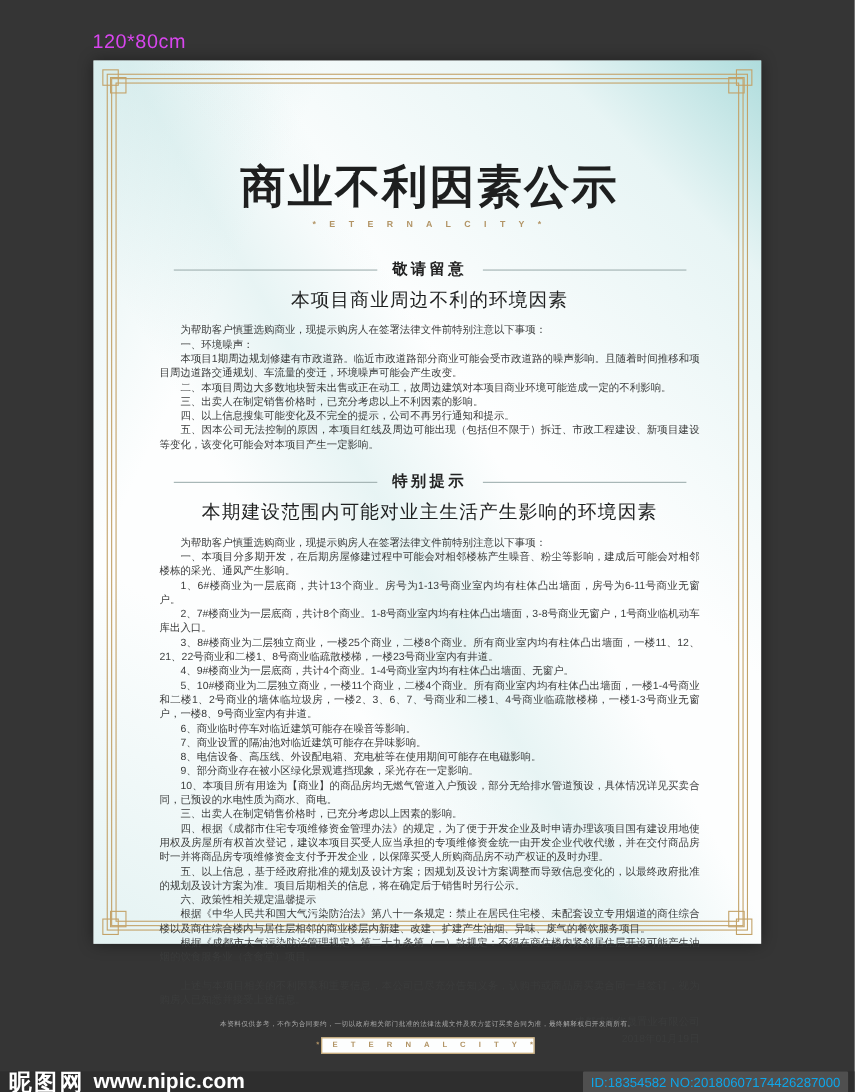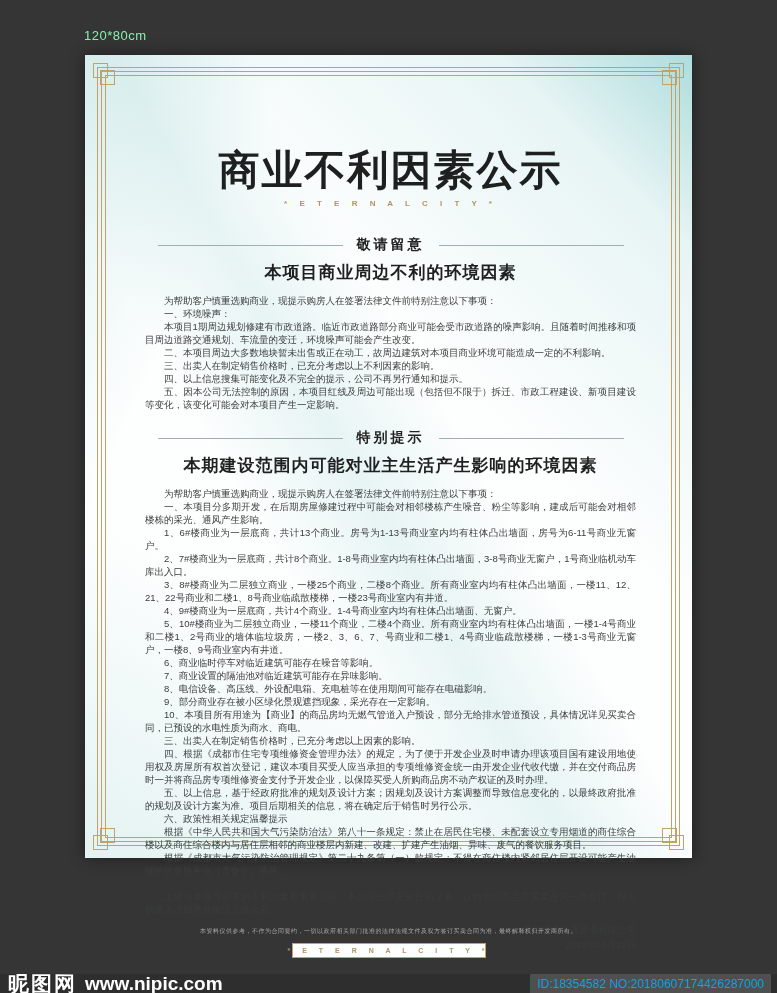--- a/index.html
+++ b/index.html
@@ -4,21 +4,21 @@
 <style>
   html,body{margin:0;padding:0;}
   body{
     width:777px;height:993px;position:relative;overflow:hidden;
     background:#353535;
     font-family:"Liberation Sans","DejaVu Sans",sans-serif;
   }
   
   .size-label{
     position:absolute;left:84px;top:28px;
-    color:#86efac;font-size:13px;letter-spacing:.5px;
+    color:#d946ef;font-size:18px;letter-spacing:.5px;
   }
   .bottom-bar{
     position:absolute;left:0;bottom:0;width:777px;height:19px;
     background:#2e2e2e;display:flex;align-items:center;
   }
   .wm-left{display:flex;align-items:center;gap:8px;margin-left:8px;}
   .wm-site{color:#ffffff;font-weight:bold;font-size:21px;letter-spacing:2px;
     text-shadow:0 0 1px #000;}
   .wm-url{color:#ffffff;font-weight:bold;font-size:19px;}
   .wm-id{
@@ -59,21 +59,21 @@
   }
   .sec-head{
     display:flex;align-items:center;justify-content:center;gap:14px;
     margin-top:18px;
   }
   .sec-head .rule{flex:0 0 185px;height:1px;background:#9fb0b0;}
   .sec-head .txt{
     font-size:14px;font-weight:bold;color:#222;letter-spacing:3px;white-space:nowrap;
   }
   .sec-sub{
-    text-align:center;font-size:17px;font-weight:bold;color:#1f2020;
+    text-align:center;font-size:17px;font-weight:normal;color:#1f2020;
     letter-spacing:1px;margin:7px 0 10px 0;
   }
   .body-text p{
     margin:0;font-size:9.5px;line-height:13px;color:#3b3c3c;
     text-indent:2em;text-align:justify;
   }
   .closing p{margin:13px 0 0 0;}
   .signature{
     text-align:right;font-size:9.5px;line-height:15px;color:#3b3c3c;margin-top:6px;
   }

